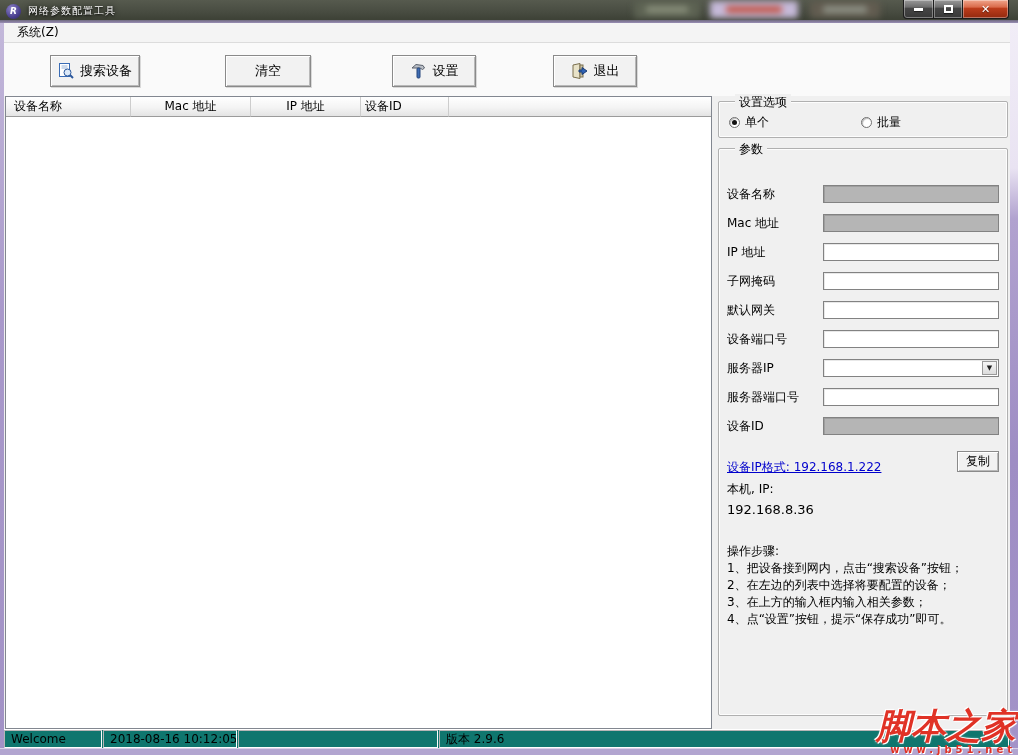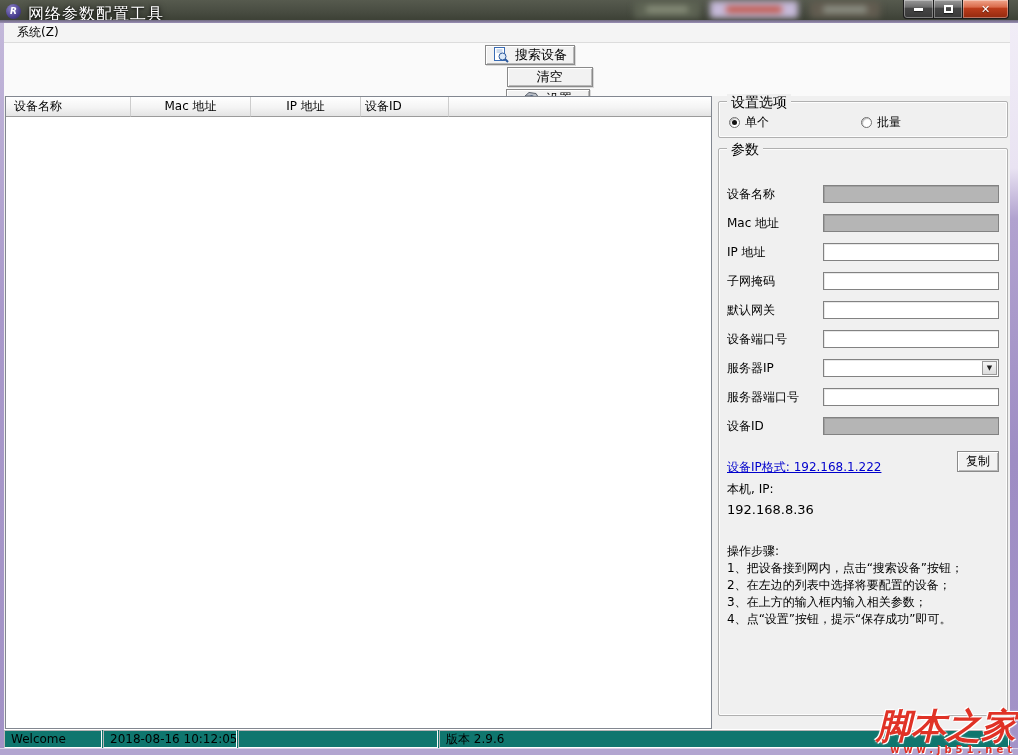--- a/index.html
+++ b/index.html
@@ -20,21 +20,21 @@
     content:""; position:absolute; left:0; bottom:0; width:100%; height:3px;
     background:linear-gradient(180deg,#6f6a7e,#988db5);
   }
   .app-icon {
     position:absolute; left:6px; top:4px; width:15px; height:15px; border-radius:50%;
     background:radial-gradient(circle at 35% 30%,#8d83c9,#4a3f8f 60%,#2c2460);
     color:#fff; font-size:9px; font-weight:bold; font-style:italic;
     display:flex; align-items:center; justify-content:center; line-height:1;
   }
   .title-text {
-    position:absolute; left:28px; top:4px; color:#ffffff; font-size:16px;
+    position:absolute; left:28px; top:4px; color:#ffffff; font-size:10px;
     text-shadow:0 1px 2px #000, 0 0 6px rgba(0,0,0,.8); letter-spacing:1px;
   }
   .bg-tab { position:absolute; top:1px; height:17px; filter:blur(3px); border-radius:2px; }
   .bg-tab .blob { position:absolute; left:18%; top:5px; width:64%; height:7px; border-radius:2px; }
   .tab1 { left:634px; width:66px; background:#5d6353; } .tab1 .blob{ background:#878d79; }
   .tab2 { left:710px; width:88px; background:#c6bad9; } .tab2 .blob{ background:#c25446; }
   .tab3 { left:810px; width:70px; background:#625c50; } .tab3 .blob{ background:#8d9186; }
 
   .win-controls { position:absolute; right:9px; top:0; display:flex; }
   .win-btn {
@@ -65,21 +65,21 @@
     position:absolute; left:4px; top:23px; width:1006px; height:725px;
     background:#f0f0f0; display:flex; flex-direction:column;
   }
 
   
   .menubar { height:20px; background:#f4f4f4; border-bottom:1px solid #dcdcdc;
     display:flex; align-items:center; padding-left:7px; }
   .menu-item { padding:17px 6px; cursor:default; }
 
   
-  .toolbar { height:53px; background:#fafafa; display:flex; align-items:center;flex-direction:column; }
+  .toolbar { height:53px; background:#fafafa; display:flex; align-items:center; }
   .tb-btn {
     height:32px; margin-top:2px; display:flex; align-items:center; justify-content:center;
     background:#f2f2f2; border:1px solid #8a8a8a;
     box-shadow:inset 1px 1px 0 #ffffff, inset -1px -1px 0 #b9b9b9, 1px 1px 0 #d9d9d9;
     font-size:13px; cursor:pointer; gap:6px;
   }
   .tb-btn svg { flex:0 0 auto; }
   .b1 { margin-left:46px; width:90px; }
   .b2 { margin-left:85px; width:86px; }
   .b3 { margin-left:81px; width:84px; }
@@ -107,21 +107,21 @@
   .th.cfill { flex:1; border-right:none; cursor:default; }
   .table-body { flex:1; background:#fff; }
 
   .right-panel { flex:1; margin:0 2px 0 6px; display:flex; flex-direction:column; }
 
   .groupbox {
     border:1px solid #b0b0b0; border-radius:2px; position:relative;
     box-shadow:inset 0 0 0 1px #fdfdfd;
   }
   .groupbox > .gb-label {
-    position:absolute; top:-8px; left:8px; background:#f0f0f0; padding:0 4px; font-size:14px;
+    position:absolute; top:-8px; left:16px; background:#f0f0f0; padding:0 4px; font-size:12px;
   }
   .gb-options { margin-top:5px; height:37px; }
   .radio-row { display:flex; align-items:center; height:100%; padding:6px 0 0 10px; }
   .radio { display:flex; align-items:center; gap:5px; cursor:pointer; }
   .radio + .radio { margin-left:92px; }
   .radio-circle {
     width:11px; height:11px; border-radius:50%; background:#fff;
     border:1px solid #707070; box-shadow:inset 1px 1px 1px #bbb; position:relative;
   }
   .radio.checked .radio-circle::after {

